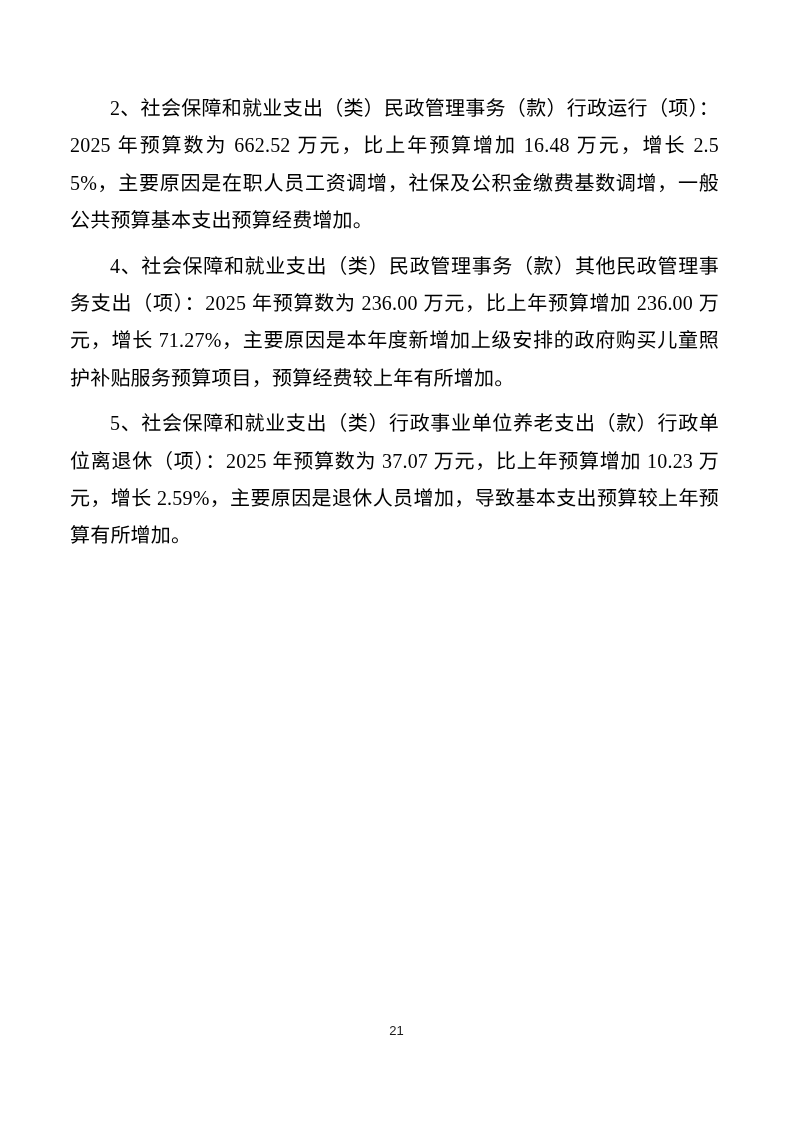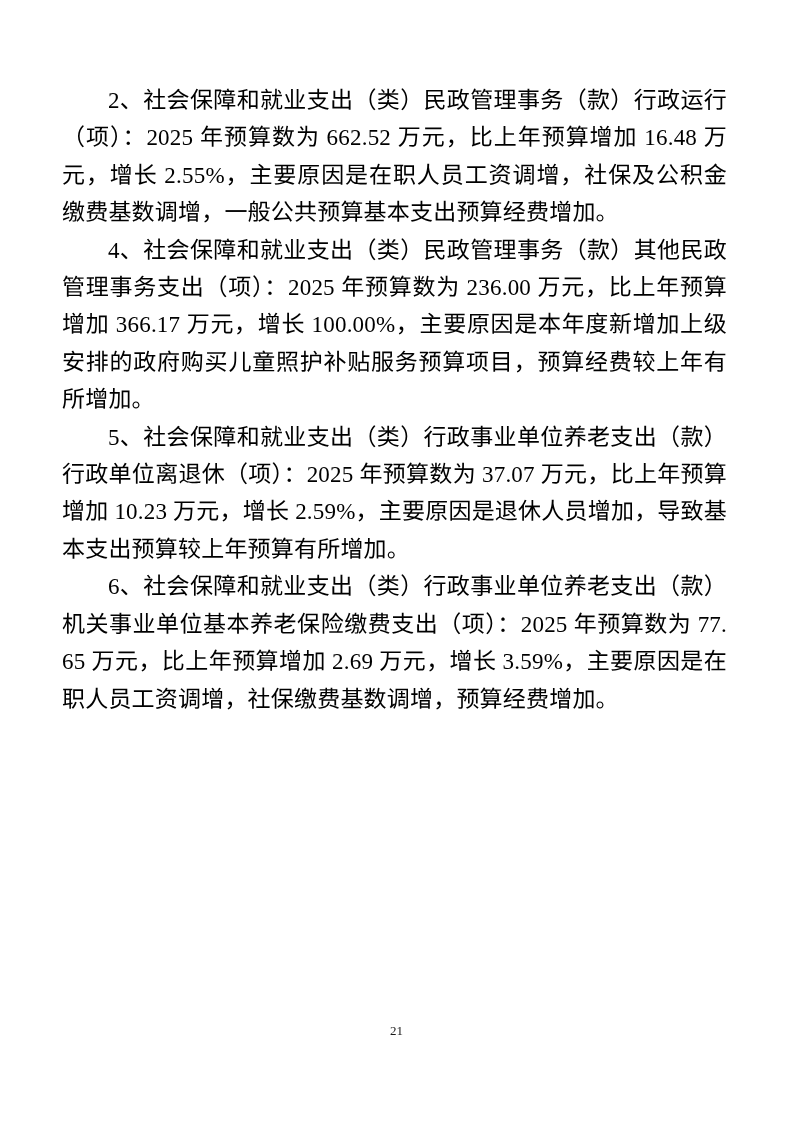--- a/index.html
+++ b/index.html
@@ -20,49 +20,48 @@
     inset: 0;
     background: #ffffff;
   }
   .content {
     position: absolute;
     left: 62px;
     top: 82px;
     width: 665px;
   }
   .para {
-    margin: 0;
+    margin: 8px;
     padding: 0;
-    font-size: 23px;
+    font-size: 20px;
     line-height: 37.4px;
     text-align: justify;
     text-justify: inter-ideograph;
     text-indent: 2em;
     letter-spacing: 0.2px;
     word-break: break-all;
   }
   .footer {
     position: absolute;
     top: 1021px;
     left: 0;
     width: 793px;
     text-align: center;
   }
   .pagenum {
-    font-family: Liberation Serif, serif;
+    font-family: Liberation Sans, sans-serif;
     font-size: 13px;
     color: #1a1a1a;
   }
 </style>
 </head>
 <body>
 
 <div class="page">
   <div class="content">
     <p class="para">2、社会保障和就业支出（类）民政管理事务（款）行政运行（项）：2025 年预算数为 662.52 万元，比上年预算增加 16.48 万元，增长 2.55%，主要原因是在职人员工资调增，社保及公积金缴费基数调增，一般公共预算基本支出预算经费增加。</p>
-    <p class="para">4、社会保障和就业支出（类）民政管理事务（款）其他民政管理事务支出（项）：2025 年预算数为 236.00 万元，比上年预算增加 366.17 万元，增长 100.00%，主要原因是本年度新增加上级安排的政府购买儿童照护补贴服务预算项目，预算经费较上年有所增加。</p>
+    <p class="para">4、社会保障和就业支出（类）民政管理事务（款）其他民政管理事务支出（项）：2025 年预算数为 236.00 万元，比上年预算增加 236.00 万元，增长 71.27%，主要原因是本年度新增加上级安排的政府购买儿童照护补贴服务预算项目，预算经费较上年有所增加。</p>
     <p class="para">5、社会保障和就业支出（类）行政事业单位养老支出（款）行政单位离退休（项）：2025 年预算数为 37.07 万元，比上年预算增加 10.23 万元，增长 2.59%，主要原因是退休人员增加，导致基本支出预算较上年预算有所增加。</p>
-    <p class="para">6、社会保障和就业支出（类）行政事业单位养老支出（款）机关事业单位基本养老保险缴费支出（项）：2025 年预算数为 77.65 万元，比上年预算增加 2.69 万元，增长 3.59%，主要原因是在职人员工资调增，社保缴费基数调增，预算经费增加。</p>
   </div>
   <div class="footer">
     <span class="pagenum">21</span>
   </div>
 </div>
 
 </body></html>

